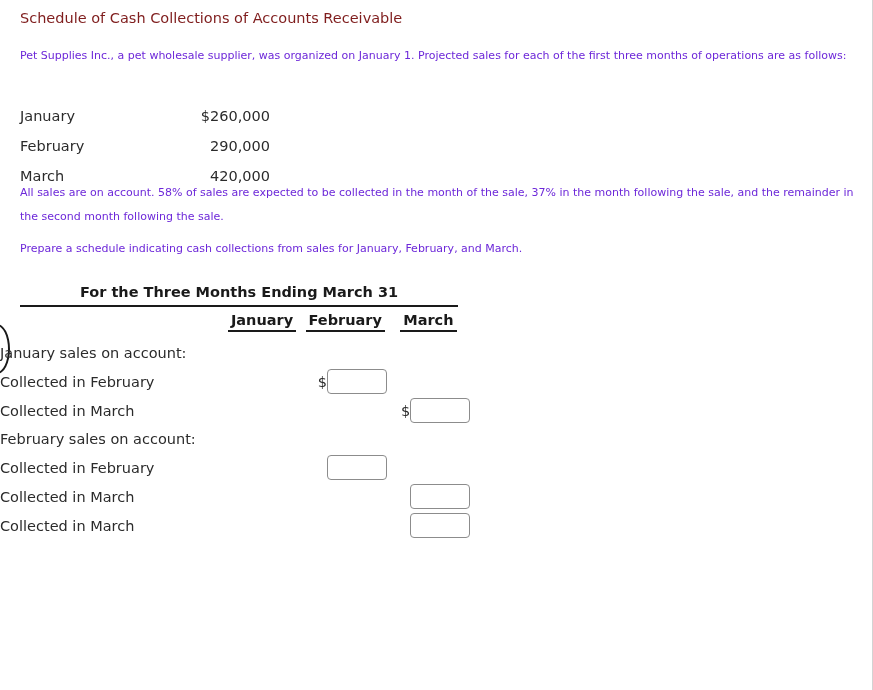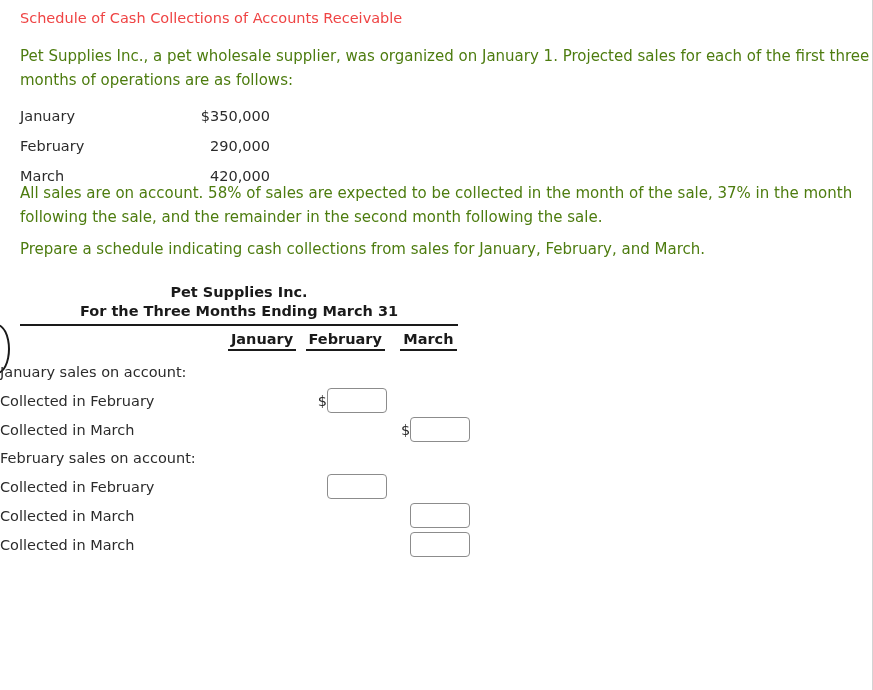--- a/index.html
+++ b/index.html
@@ -43,30 +43,30 @@
     top: 0;
     width: 873px;
   }
 
   .intro-title {
     position: absolute;
     left: 20px;
     top: 9px;
     font-size: 14.5px;
     line-height: 18px;
-    color: #ef4444;
+    color: #7f1d1d;
     white-space: nowrap;
   }
 
   .para {
     position: absolute;
     left: 20px;
-    font-size: 15px;
+    font-size: 11px;
     line-height: 24px;
-    color: #4d7c0f;
+    color: #6d28d9;
   }
   .para-sales   { top: 44px;  width: 850px; }
   .para-terms   { top: 181px; width: 840px; }
   .para-prepare { top: 237px; width: 840px; }
 
   
   .sales-list {
     position: absolute;
     left: 20px;
     top: 101px;
@@ -197,40 +197,39 @@
 <div class="page">
 
   <div class="intro-title">Schedule of Cash Collections of Accounts Receivable</div>
 
   <div class="para para-sales">Pet Supplies Inc., a pet wholesale supplier, was organized on January 1. Projected sales for each of the first three months of operations are as follows:</div>
 
   <table class="sales-list">
     <tbody>
       <tr>
         <td class="m-name">January</td>
-        <td class="m-value">$350,000</td>
+        <td class="m-value">$260,000</td>
       </tr>
       <tr>
         <td class="m-name">February</td>
         <td class="m-value">290,000</td>
       </tr>
       <tr>
         <td class="m-name">March</td>
         <td class="m-value">420,000</td>
       </tr>
     </tbody>
   </table>
 
   <div class="para para-terms">All sales are on account. 58% of sales are expected to be collected in the month of the sale, 37% in the month following the sale, and the remainder in the second month following the sale.</div>
 
   <div class="para para-prepare">Prepare a schedule indicating cash collections from sales for January, February, and March.</div>
 
   <div class="schedule">
 
-    <div class="sched-head">Pet Supplies Inc.</div>
     <div class="sched-head">For the Three Months Ending March 31</div>
     <div class="sched-rule"></div>
 
     <table class="sched-table">
       <colgroup>
         <col class="col-label">
         <col class="col-money">
         <col class="col-money">
         <col class="col-money">
       </colgroup>

